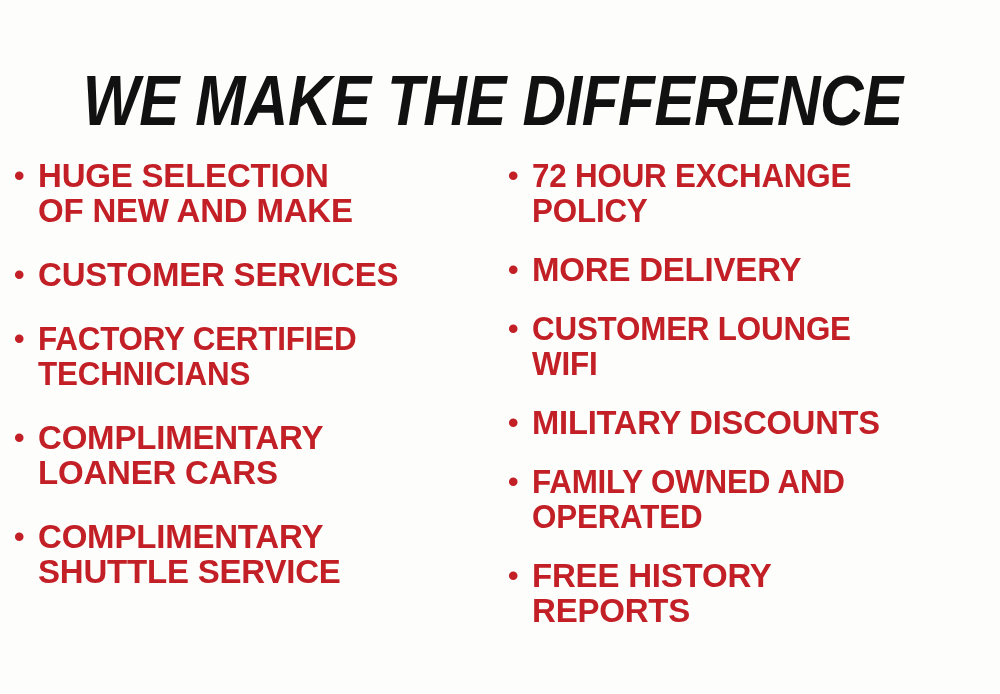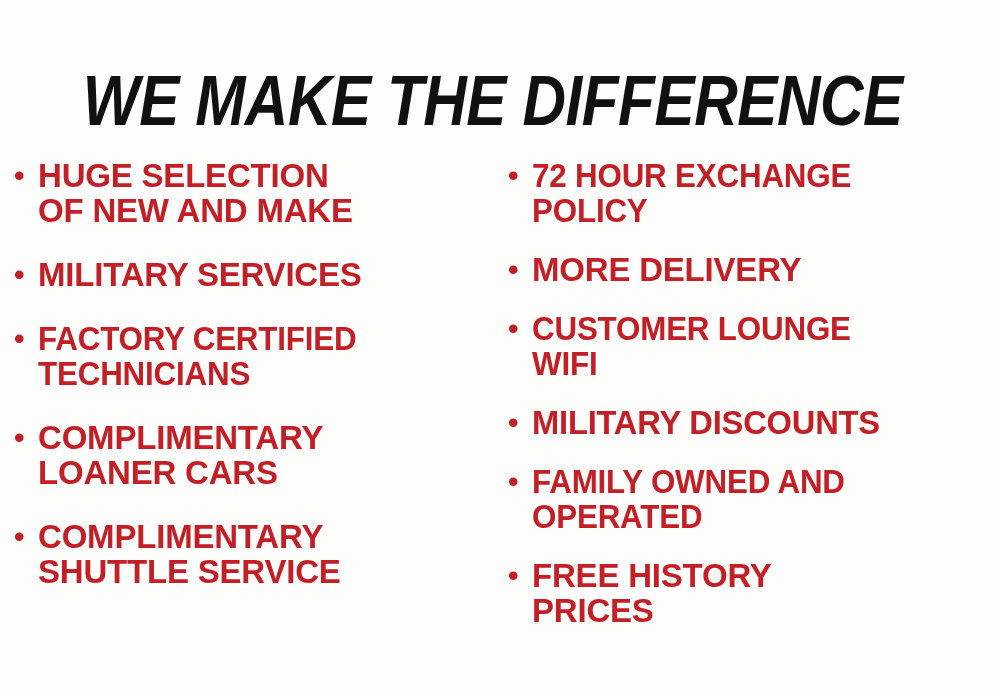--- a/index.html
+++ b/index.html
@@ -138,21 +138,21 @@
     <div class="col col-left">
 
       <div class="bullet-item">
         <span class="bullet-dot">•</span>
         <span class="bullet-text">HUGE SELECTION
 OF NEW AND MAKE</span>
       </div>
 
       <div class="bullet-item">
         <span class="bullet-dot">•</span>
-        <span class="bullet-text">MILITARY SERVICES</span>
+        <span class="bullet-text">CUSTOMER SERVICES</span>
       </div>
 
       <div class="bullet-item condense-95">
         <span class="bullet-dot">•</span>
         <span class="bullet-text">FACTORY CERTIFIED
 TECHNICIANS</span>
       </div>
 
       <div class="bullet-item">
         <span class="bullet-dot">•</span>
@@ -194,20 +194,20 @@
 
       <div class="bullet-item condense-95">
         <span class="bullet-dot">•</span>
         <span class="bullet-text">FAMILY OWNED AND
 OPERATED</span>
       </div>
 
       <div class="bullet-item">
         <span class="bullet-dot">•</span>
         <span class="bullet-text">FREE HISTORY
-PRICES</span>
+REPORTS</span>
       </div>
 
     </div>
 
   </div>
 
 </div>
 
 </body></html>

